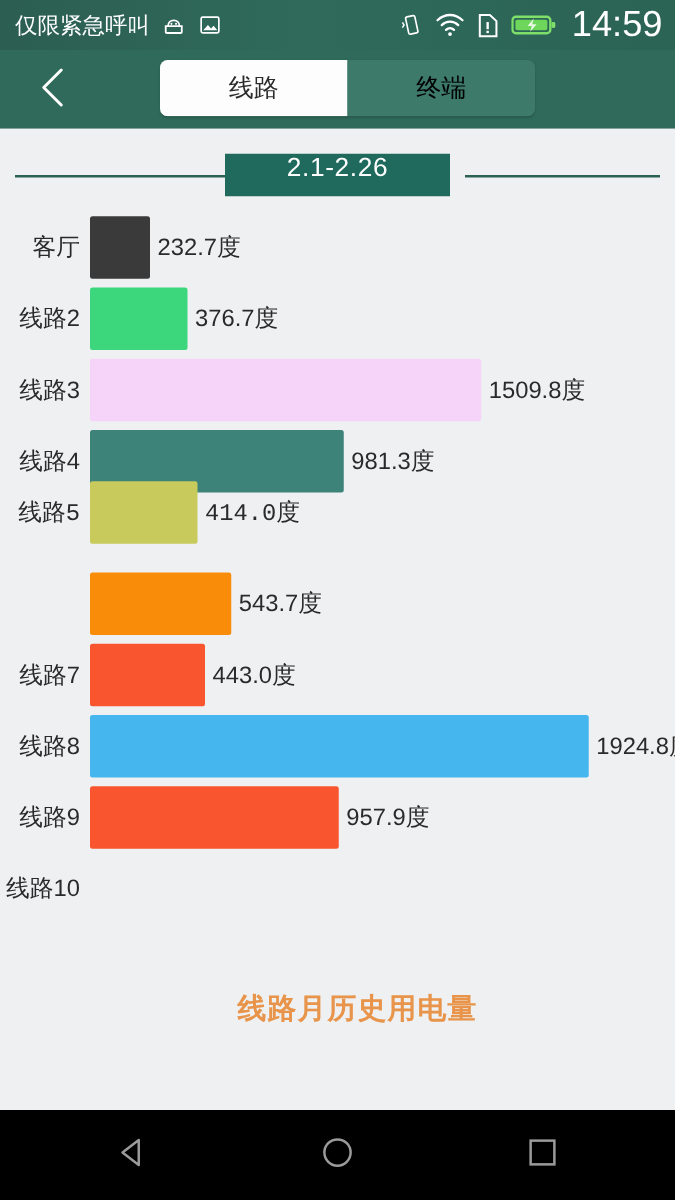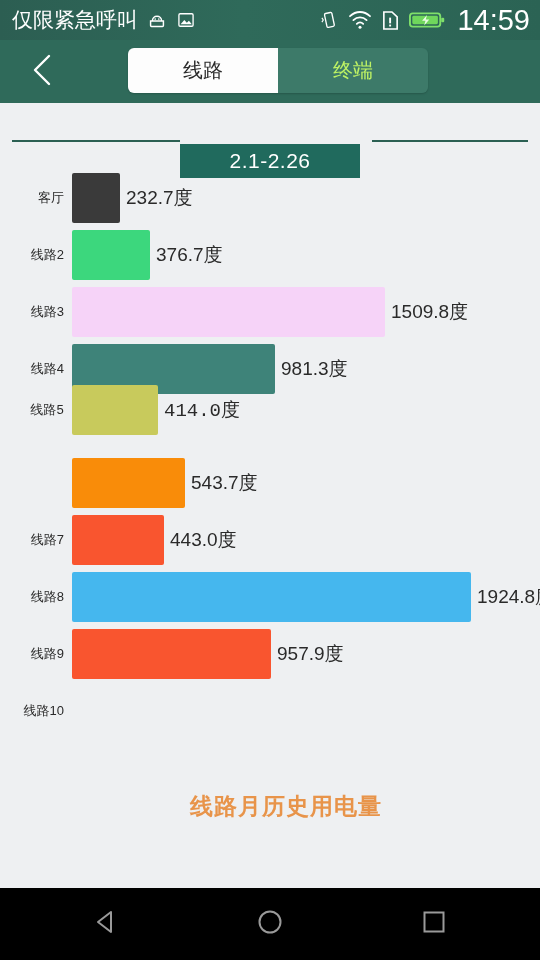--- a/index.html
+++ b/index.html
@@ -30,21 +30,21 @@
     padding: 0 10px 0 12px;
   }
   #status-left {
     display: flex;
     align-items: center;
     gap: 8px;
     flex: 1 1 auto;
   }
   .status-text {
     color: #ffffff;
-    font-size: 21px;
+    font-size: 18px;
     letter-spacing: 0px;
     white-space: nowrap;
   }
   #status-right {
     display: flex;
     align-items: center;
     gap: 9px;
   }
   .sb-icon { display: inline-block; line-height: 0; }
   .clock {
@@ -80,21 +80,21 @@
   .seg {
     flex: 1 1 50%;
     display: flex;
     align-items: center;
     justify-content: center;
     font-size: 20px;
     cursor: pointer;
     user-select: none;
   }
   .seg.active { background: #fdfdfd; color: #2b2b2b; text-align: right; }
-  .seg.inactive { background: #3d7a69; color: #bef264; }
+  .seg.inactive { background: #3d7a69; color: #000000; }
 
   
   #content {
     position: absolute;
     left: 0; top: 103px;
     width: 540px; height: 785px;
     background: #eef0f2;
   }
 
   
@@ -110,23 +110,21 @@
     background: #2b6053;
   }
   #range-line-left  { left: 12px;  width: 168px; }
   #range-line-right { left: 372px; width: 156px; }
   #range-chip {
     position: absolute;
     left: 180px; top: 2px;
     width: 180px; height: 34px;
     background: #206a5d;
     display: flex;
-    align-items: center;
     justify-content: center;
-    margin-top: 21px;
   }
   #range-chip span {
     color: #ffffff;
     font-size: 21px;
     letter-spacing: 0.5px;
   }
 
   
   #chart {
     position: absolute;
@@ -139,21 +137,21 @@
     width: 540px;
     height: 57px;
   }
   .bar-label {
     position: absolute;
     left: 0; top: 0;
     width: 64px; height: 57px;
     display: flex;
     align-items: center;
     justify-content: flex-end;
-    font-size: 13px;
+    font-size: 19px;
     color: #2a2a2a;
     white-space: nowrap;
   }
   .bar-track {
     position: absolute;
     left: 72px; top: 0;
     right: 0; height: 57px;
     display: flex;
     align-items: center;
   }

